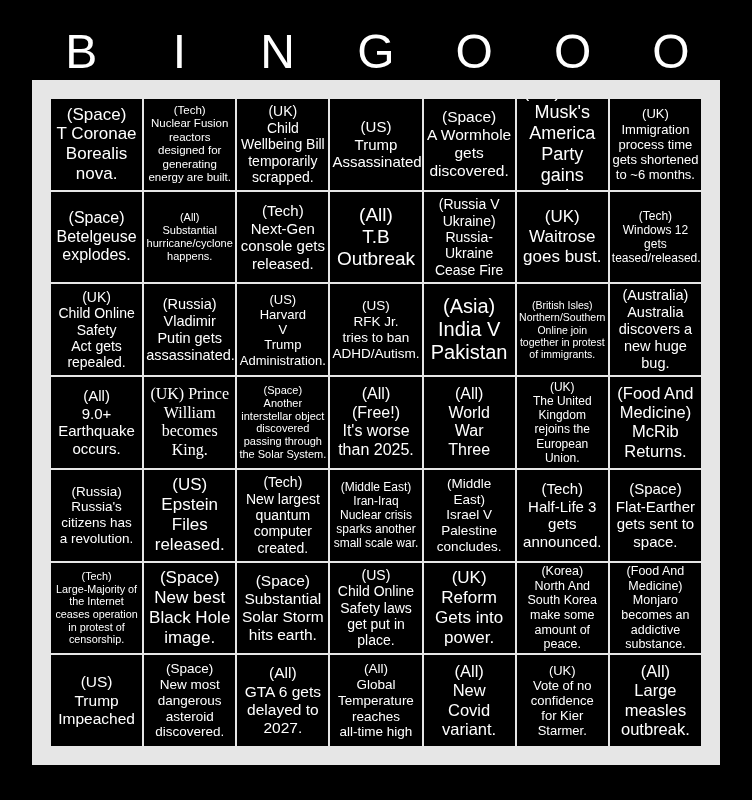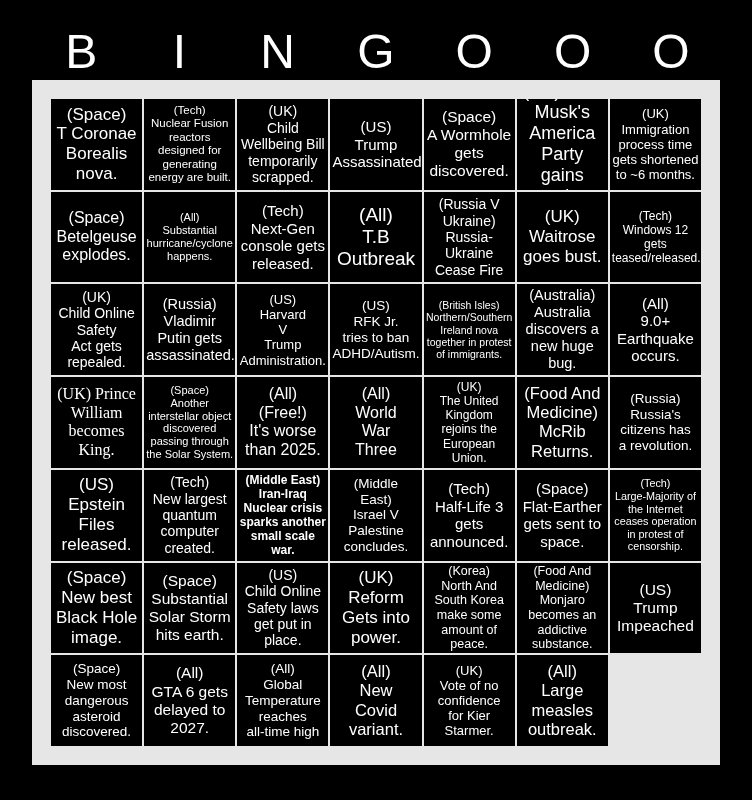--- a/index.html
+++ b/index.html
@@ -183,23 +183,28 @@
 Trump
 Administration.</span>
     </div>
     <div class="cell">
       <span class="cell-text" style="font-size: 13.5px;">(US)
 RFK Jr.
 tries to ban
 ADHD/Autism.</span>
     </div>
     <div class="cell">
+      <span class="cell-text" style="font-size: 20px;">(Asia)
+India V
+Pakistan</span>
+    </div>
+    <div class="cell">
       <span class="cell-text" style="font-size: 10.5px;">(British Isles)
 Northern/Southern
-Ireland nova
+Online join
 together in protest
 of immigrants.</span>
     </div>
     <div class="cell">
       <span class="cell-text" style="font-size: 14.5px;">(Australia)
 Australia
 discovers a
 new huge
 bug.</span>
     </div>
@@ -262,21 +267,21 @@
 released.</span>
     </div>
     <div class="cell">
       <span class="cell-text" style="font-size: 14px;">(Tech)
 New largest
 quantum
 computer
 created.</span>
     </div>
     <div class="cell">
-      <span class="cell-text" style="font-size: 12px; font-weight: bold;">(Middle East)
+      <span class="cell-text" style="font-size: 12px;">(Middle East)
 Iran-Iraq
 Nuclear crisis
 sparks another
 small scale war.</span>
     </div>
     <div class="cell">
       <span class="cell-text" style="font-size: 13.5px;">(Middle
 East)
 Israel V
 Palestine

